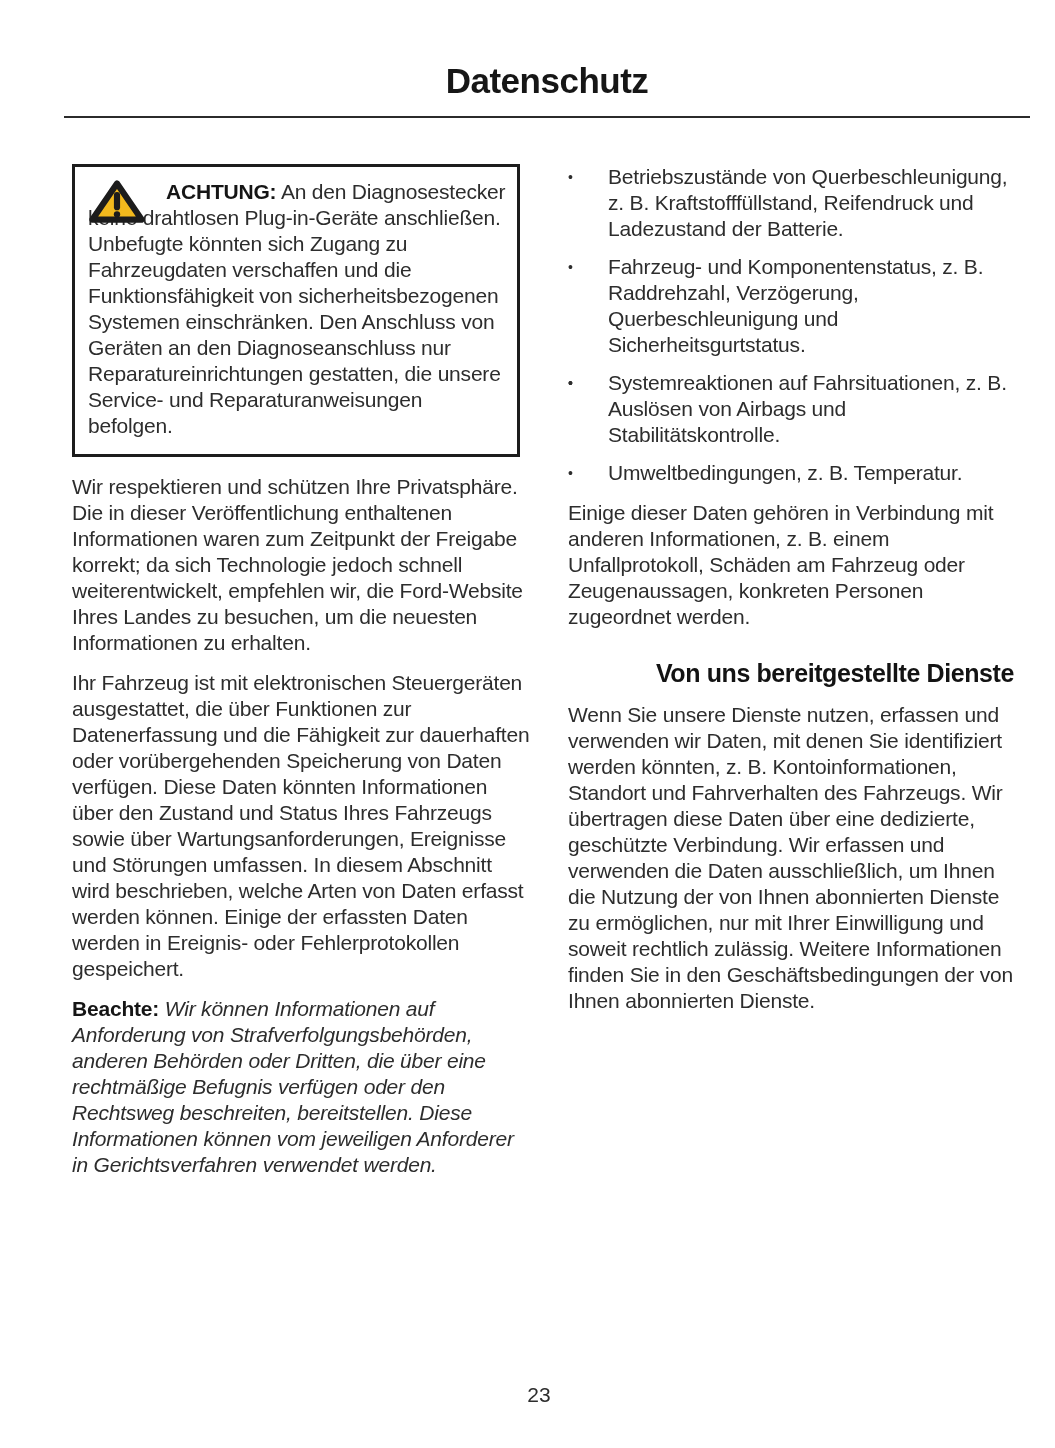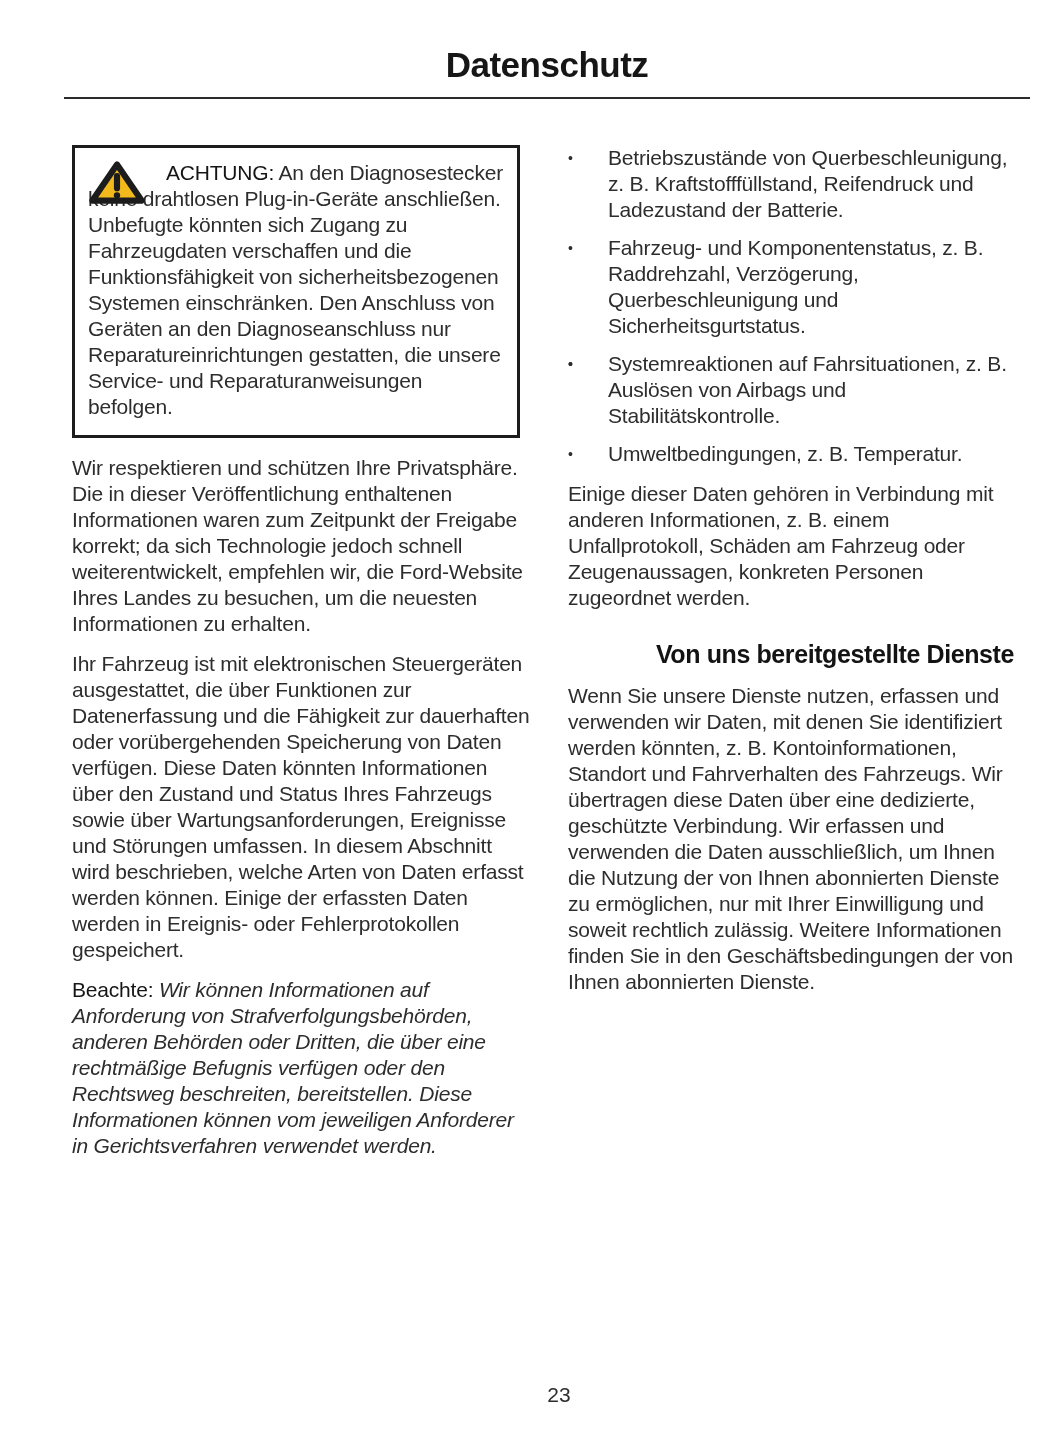--- a/index.html
+++ b/index.html
@@ -11,21 +11,21 @@
     background: #ffffff;
     font-family: "Liberation Sans", sans-serif;
     color: #2d2d2d;
     overflow: hidden;
   }
   .content {
     margin-left: 64px;
     width: 966px;
   }
   .page-title {
-    margin: 0;
+    margin: 16px;
     padding-top: 46px;
     text-align: center;
     font-size: 35px;
     line-height: 38px;
     font-weight: 700;
     letter-spacing: -0.5px;
     color: #161616;
   }
   .title-rule {
     border: none;
@@ -64,21 +64,21 @@
     position: absolute;
     left: 12px;
     top: 13px;
     width: 60px;
     height: 44px;
     display: block;
   }
   .warn-icon svg { display: block; width: 100%; height: 100%; }
 
   .bold-label {
-    font-weight: 400;
+    font-weight: 700;
     color: #151515;
   }
   .note .note-text {
     font-style: italic;
   }
 
   
   .bullet-list {
     list-style: none;
     margin: 0 0 14px 0;
@@ -104,21 +104,21 @@
     margin: 27px 0 13px 0;
     font-size: 25px;
     line-height: 32px;
     font-weight: 700;
     letter-spacing: -0.4px;
     color: #131313;
     text-align: right;
   }
   .page-number {
     position: absolute;
-    left: 76px;
+    left: 56px;
     width: 966px;
     bottom: 40px;
     text-align: center;
     font-size: 21px;
     line-height: 26px;
     color: #2d2d2d;
   }
 </style>
 </head>
 <body>

